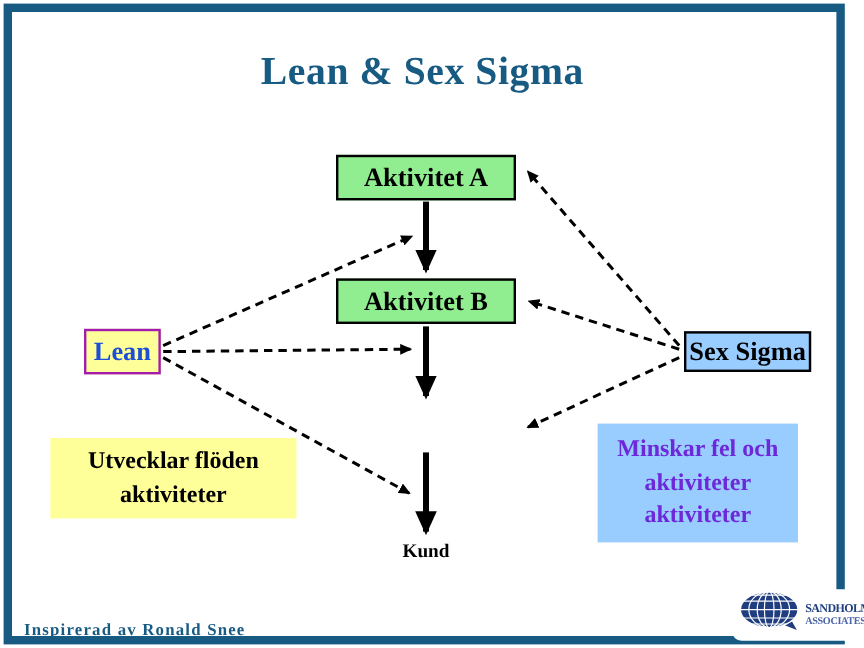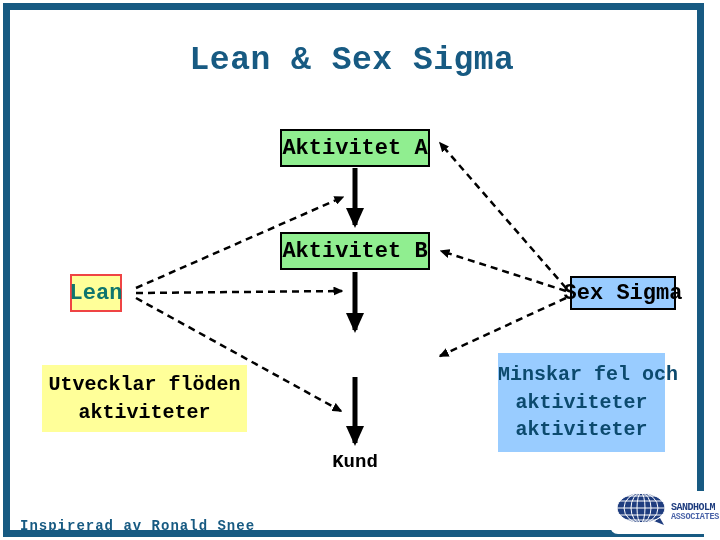--- a/index.html
+++ b/index.html
@@ -1,61 +1,61 @@
 <!DOCTYPE html>
 <html><head>
 <meta charset="utf-8">
 <style>
   html,body { margin:0; padding:0; background:#fff; }
   .slide {
     position:relative; width:720px; height:540px; background:#ffffff;
-    font-family:Liberation Mono, monospace; overflow:hidden;
+    font-family:Liberation Serif, serif; overflow:hidden;
   }
   .frame {
     position:absolute; left:3px; top:3px; width:687px; height:520px;
     border:7px solid #175a82; box-sizing:content-box; pointer-events:none;
   }
   .title {
     position:absolute; top:42px; left:0; width:704px; text-align:center;
     font-size:33px; font-weight:bold; color:#175a82; letter-spacing:0.5px;
   }
   .activity {
     position:absolute; left:280px; width:150px; height:38px;
     background:#90ee90; border:2px solid #000; box-sizing:border-box;
     display:flex; align-items:center; justify-content:center;
     font-size:22px; font-weight:bold; color:#000; white-space:nowrap;
   }
   .act-a { top:129px; } .act-b { top:232px; } .act-c { top:337px; }
   .lean-box {
-    position:absolute; left:70px; top:274px; width:52px; height:38px;
-    background:#ffff99; border:2px solid #ef4444; box-sizing:border-box;
+    position:absolute; left:70px; top:274px; width:64px; height:38px;
+    background:#ffff99; border:2px solid #a21caf; box-sizing:border-box;
     display:flex; align-items:center; justify-content:center;
-    font-size:22px; font-weight:bold; color:#0f766e;
+    font-size:22px; font-weight:bold; color:#1d4ed8;
   }
   .sigma-box {
     position:absolute; left:570px; top:276px; width:106px; height:34px;
     background:#99ccff; border:2px solid #000; box-sizing:border-box;
     display:flex; align-items:center; justify-content:center;
     font-size:22px; font-weight:bold; color:#000; white-space:nowrap;
     overflow:visible;
   }
   .lean-desc {
     position:absolute; left:42px; top:365px; width:205px;
     background:#ffff99; text-align:center; font-weight:bold; font-size:20px;
     color:#000; line-height:1.38; padding:6px 0;
   }
   .sigma-desc {
     position:absolute; left:498px; top:353px; width:167px;
     background:#99ccff; text-align:center; font-weight:bold; font-size:20px;
-    color:#0c4a6e; line-height:1.38; padding:8px 0;
+    color:#6d28d9; line-height:1.38; padding:8px 0;
   }
   .desc-line { display:block; white-space:nowrap; }
   .kund {
     position:absolute; left:280px; top:451px; width:150px; text-align:center;
-    font-size:19px; font-weight:bold; color:#000;
+    font-size:16px; font-weight:bold; color:#000;
   }
   .footer {
     position:absolute; left:20px; top:518px;
     font-size:14px; font-weight:bold; color:#175a82; letter-spacing:1px;
   }
   .logo {
     position:absolute; left:610px; top:491px; width:110px; height:43px;
     background:#ffffff; border-radius:8px;
     display:flex; align-items:center; gap:3px; padding-left:6px;
     box-sizing:border-box;

